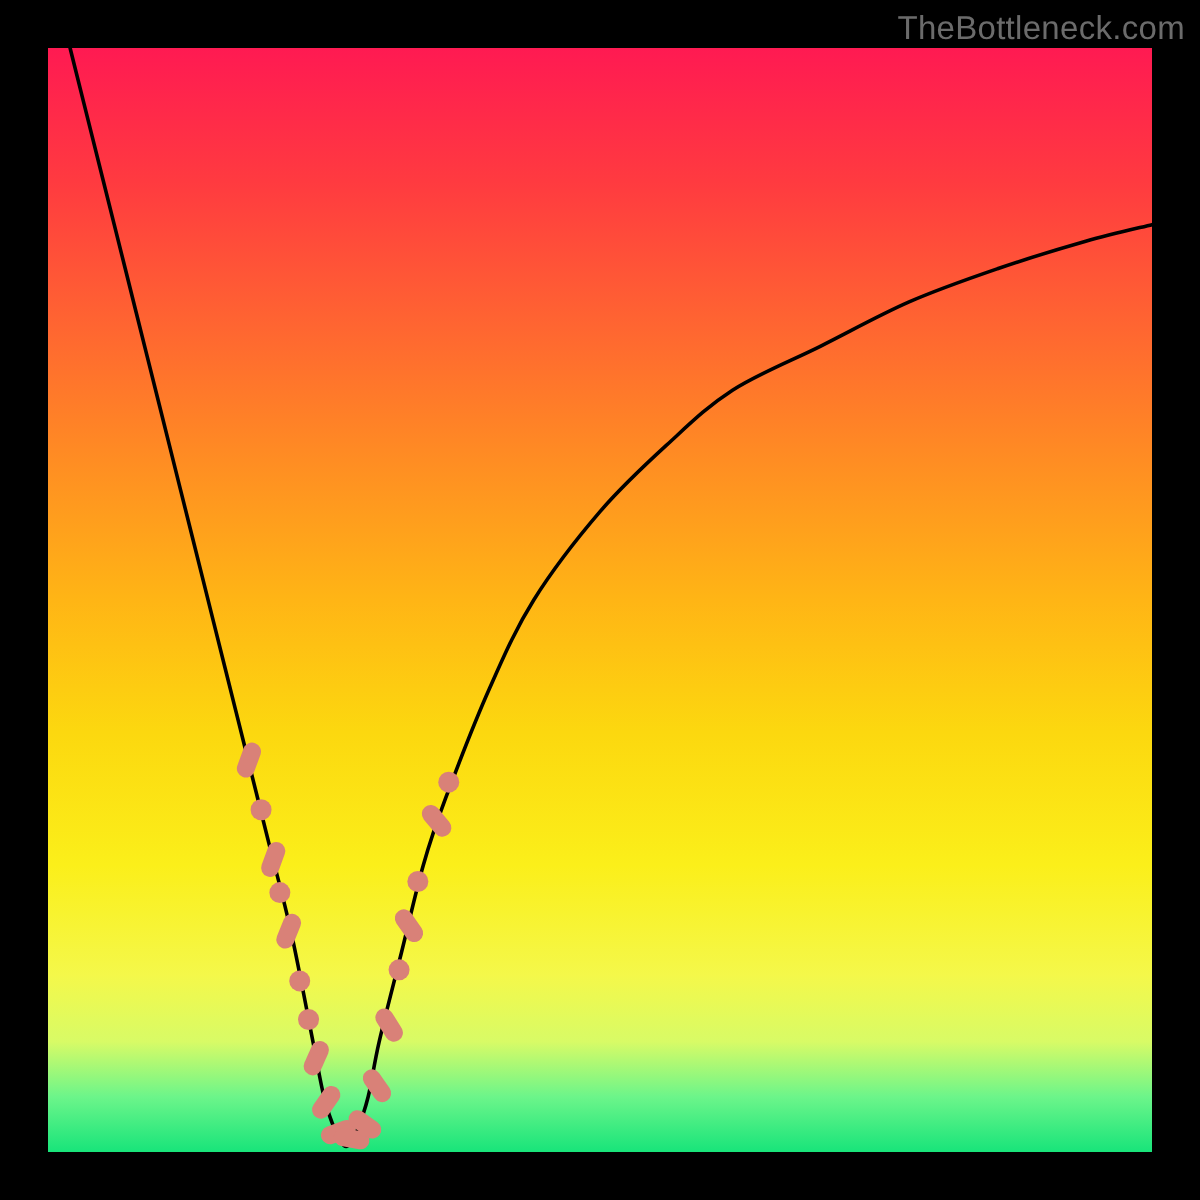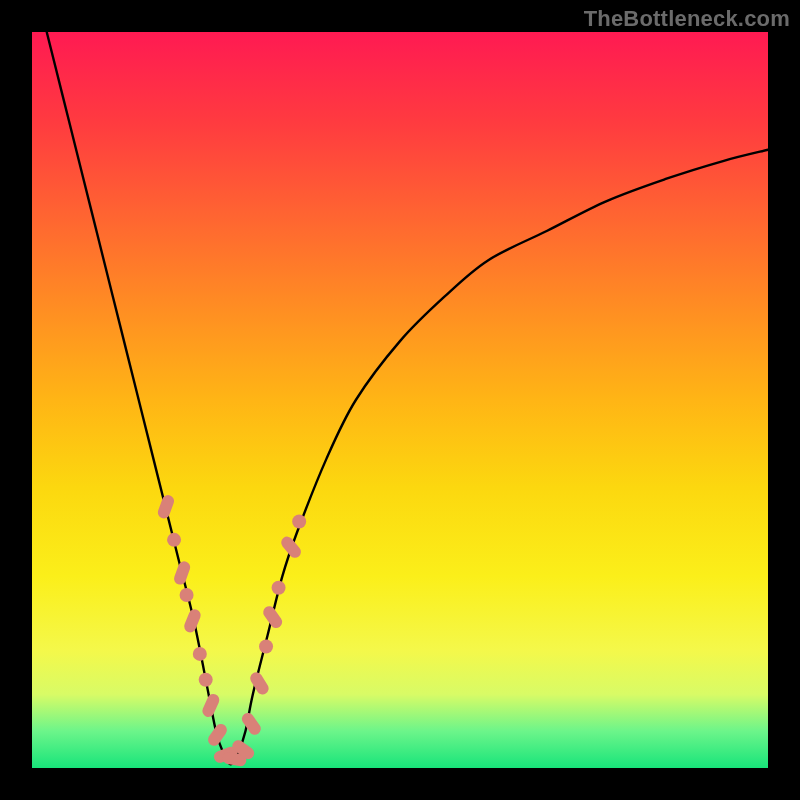--- a/index.html
+++ b/index.html
@@ -37,21 +37,21 @@
       #d8fb66 90%,
       #6cf58a 95%,
       #18e47a 100%);
   }
   .watermark {
     position: absolute;
     top: 6px;
     right: 10px;
     color: #6b6b6b;
     font-size: 22px;
-    font-weight: 700;
+    font-weight: 400;
     letter-spacing: 0.2px;
     user-select: none;
   }
   svg.curve {
     position: absolute;
     top: 0;
     left: 0;
     width: 736px;
     height: 736px;
     overflow: visible;

